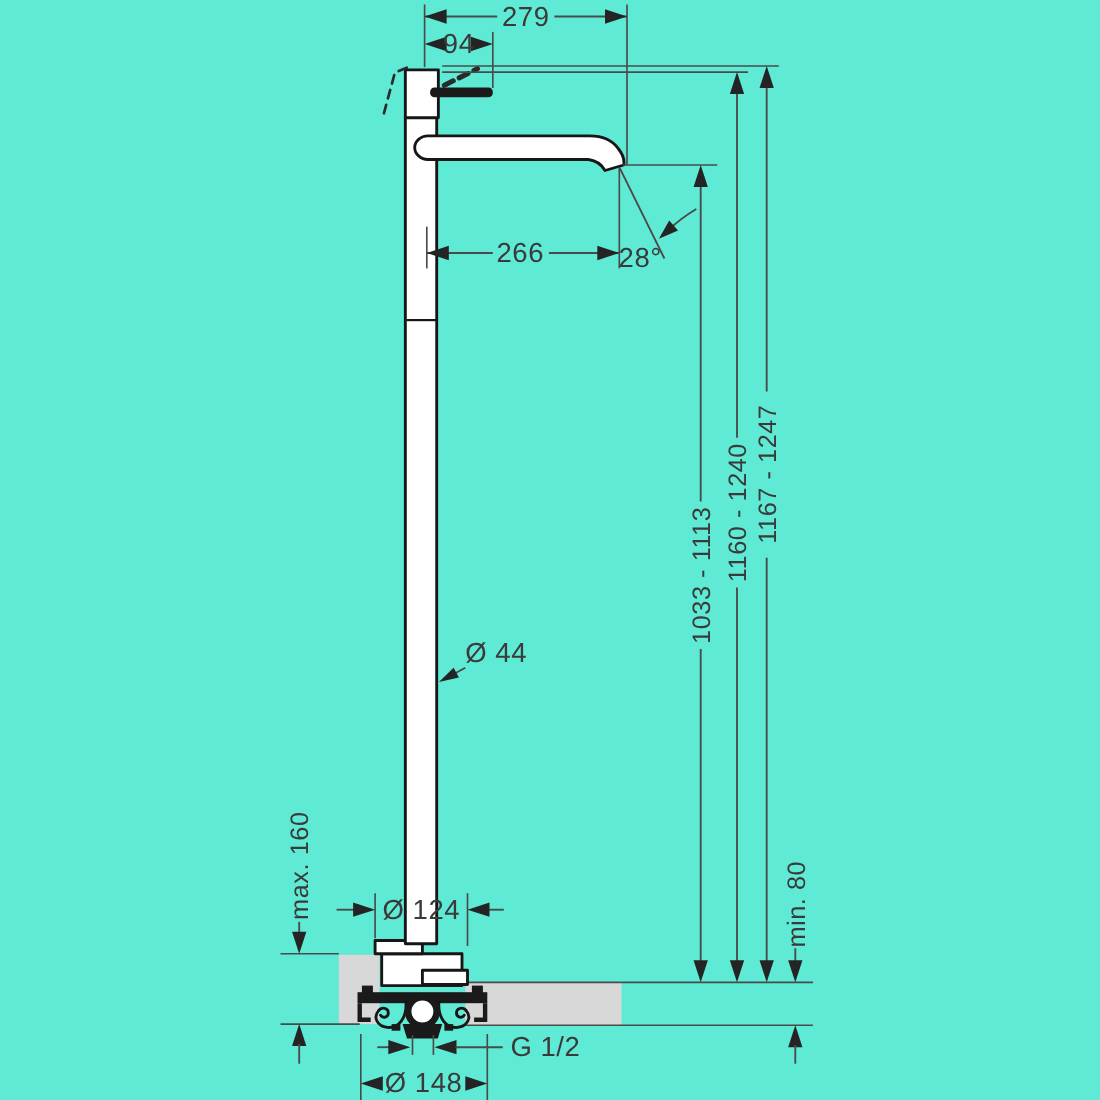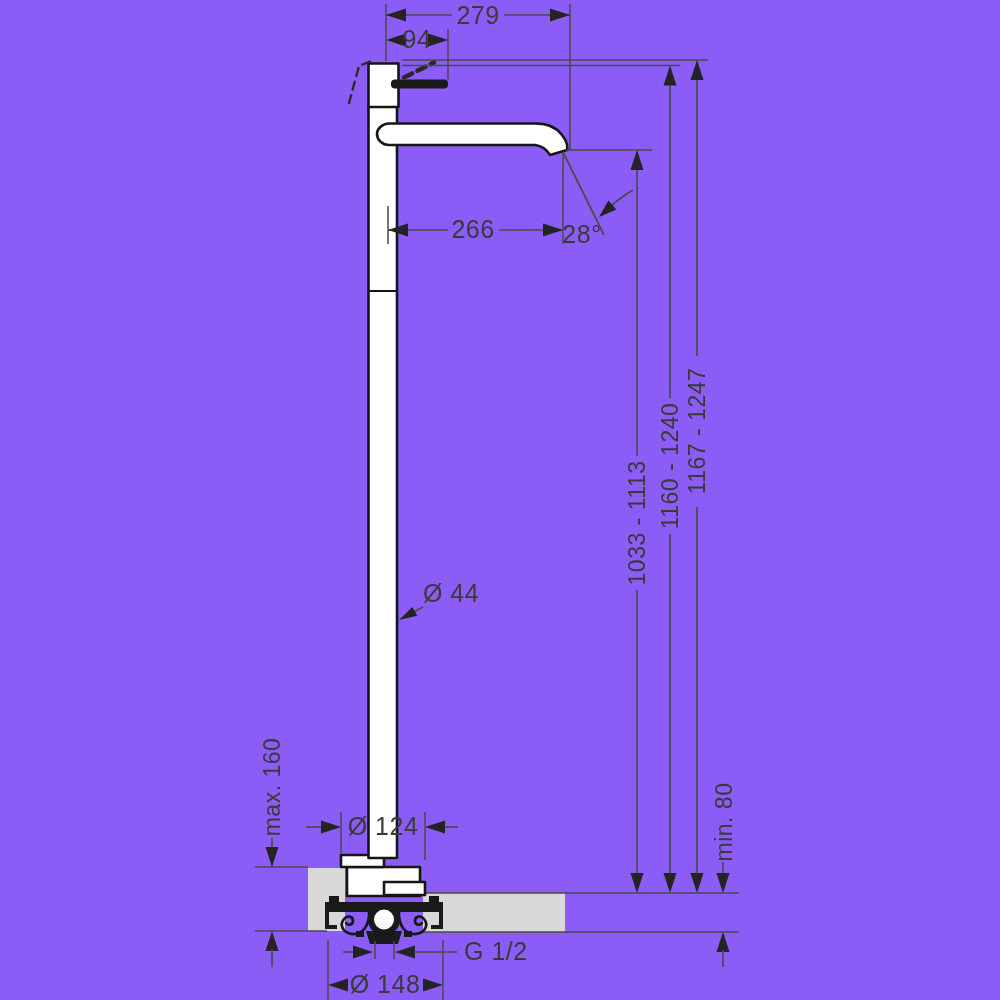--- a/index.html
+++ b/index.html
@@ -1,16 +1,16 @@
 <!DOCTYPE html>
 <html><head>
 <meta charset="utf-8">
 <style>
   html,body{margin:0;padding:0;background:#ffffff;}
-  .stage{width:1000px;height:1000px;position:relative;background:#8b5cf6;overflow:hidden;}
+  .stage{width:1000px;height:1000px;position:relative;background:#5eead4;overflow:hidden;}
   svg{display:block;}
   .dimtxt{font-family:"Liberation Sans","DejaVu Sans",sans-serif;font-size:25px;fill:#3a3a3a;letter-spacing:0.5px;}
   .dimtxt-sm{font-family:"Liberation Sans","DejaVu Sans",sans-serif;font-size:23px;fill:#3a3a3a;letter-spacing:0.5px;}
   .dimline{stroke:#4a4a4a;stroke-width:1.7;fill:none;}
   .extline{stroke:#4a4a4a;stroke-width:1.5;fill:none;}
   .ah{fill:#242424;stroke:none;}
   .obj{stroke:#161616;stroke-width:2.6;fill:#ffffff;stroke-linejoin:round;}
   .obj-thin{stroke:#161616;stroke-width:2;fill:none;}
   .objfill{fill:#1a1a1a;stroke:none;}
   .curl{stroke:#161616;stroke-width:2.6;fill:none;stroke-linecap:round;}

